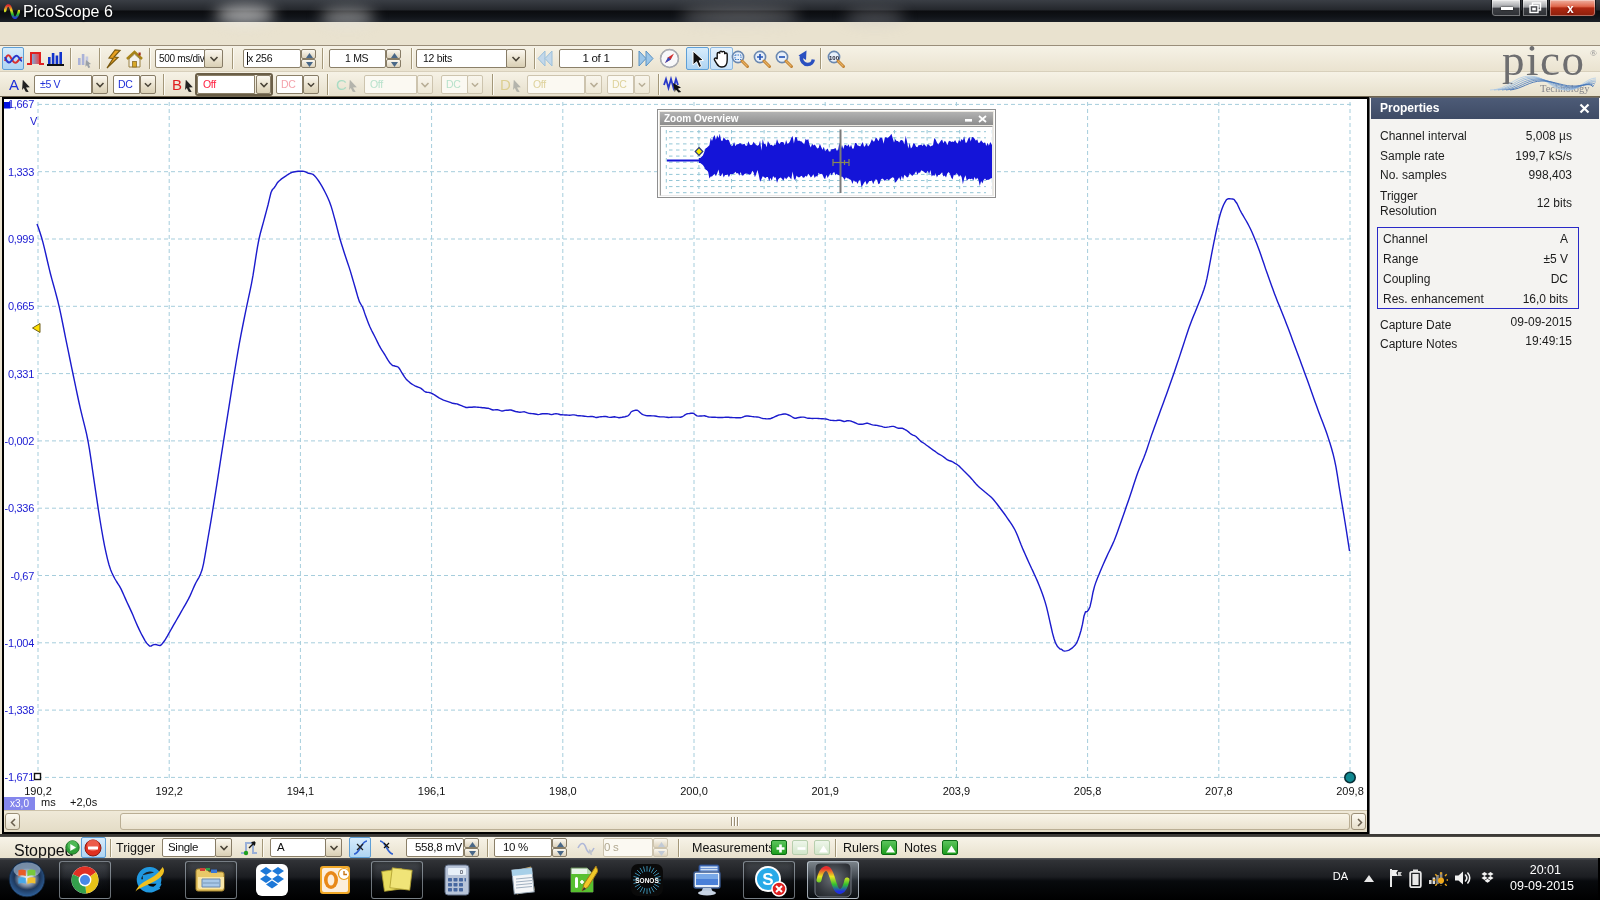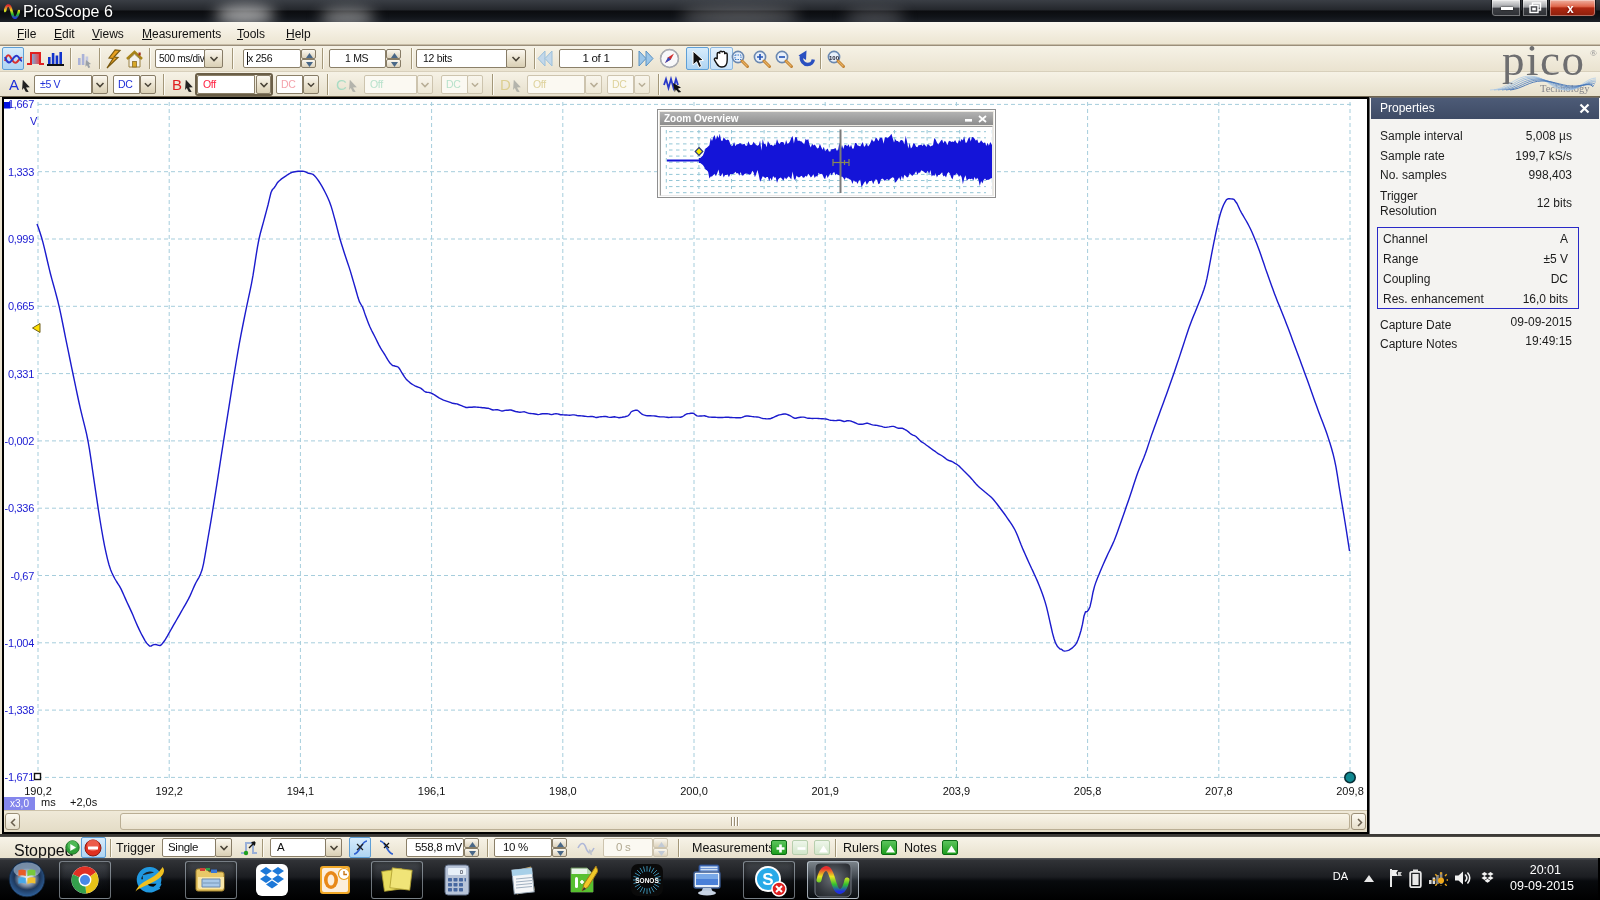--- a/index.html
+++ b/index.html
@@ -29,21 +29,21 @@
 .dd{position:absolute;border:1px solid #877c66;border-radius:2px;background:linear-gradient(#fbf8f0,#e7dfca 60%,#d9cfb4)}
 .dd.dis{border-color:#cdc4ae;background:linear-gradient(#f8f5ec,#eee8d6)}
 .dd svg{position:absolute;left:50%;top:50%;transform:translate(-50%,-50%)}
 .spin{position:absolute;width:15px}
 .spin .b{position:absolute;left:0;width:15px;height:9.5px;border:1px solid #877c66;background:linear-gradient(#fbf8f0,#ddd3bd);border-radius:2px}
 .tbtn{position:absolute;border-radius:2px}
 .tbtn.sel{background:linear-gradient(#d7ecfc,#aed4f2);border:1px solid #5e9fd6}
 .lbl{position:absolute;font-size:11px}
 
 #props{left:1369px;top:97px;width:231px;height:737px;background:#f4f3f1;border-left:1px solid #6a6a6a;border-top:1px solid #6a6a6a}
-#phead{position:absolute;left:1px;top:0;width:228px;height:21px;background:linear-gradient(#4d5b77,#3e4b65);color:#fff;font-weight:normal;font-size:12px;line-height:21px;padding-left:9px}
+#phead{position:absolute;left:1px;top:0;width:228px;height:21px;background:linear-gradient(#4d5b77,#3e4b65);color:#fff;font-weight:bold;font-size:12px;line-height:21px;padding-left:9px}
 #phead svg{position:absolute;right:9px;top:5px}
 .prow{position:absolute;width:228px;font-size:12px;color:#1c1c1c}
 .prow .v{position:absolute;right:26px;top:0;text-align:right}
 .prow .l{position:absolute;left:10px;top:0}
 #pbox{position:absolute;left:7px;top:129px;width:202px;height:82px;border:1px solid #2929c8}
 
 #bbar{left:0;top:836px;width:1600px;height:22px;background:linear-gradient(#f7f3e8,#e8e1cd);border-top:1px solid #4c4a45}
 #bbar2{left:0;top:834px;width:1600px;height:2px;background:#3c3a36}
 
 #task{left:0;top:858px;width:1600px;height:42px;background:linear-gradient(#54565a 0%,#303236 6%,#1b1d21 45%,#080a0d 55%,#000 100%)}
@@ -83,28 +83,20 @@
             <rect x="3.5" y="1" width="8" height="7" fill="none" stroke="#fff" stroke-width="1.4"></rect>
             <rect x="1" y="3.5" width="8" height="7" fill="#4a4c51" stroke="#fff" stroke-width="1.4"></rect>
             <rect x="3.2" y="5.7" width="3.6" height="2.6" fill="#fff"></rect>
           </svg>
         </div>
   <div id="wb-cls" class="wb">
           <div class="g" style="left:17px;top:2px;font-size:12px;text-shadow:0 1px 2px #600">x</div>
         </div>
  </div>
 </div>
-<div id="mbar" class="abs">
-      <div class="mi" style="left:17px"><u>F</u>ile</div>
-      <div class="mi" style="left:54px"><u>E</u>dit</div>
-      <div class="mi" style="left:92px"><u>V</u>iews</div>
-      <div class="mi" style="left:142px"><u>M</u>easurements</div>
-      <div class="mi" style="left:237px"><u>T</u>ools</div>
-      <div class="mi" style="left:286px"><u>H</u>elp</div>
-    </div>
 <div id="tb1" class="abs">
       <div class="tbtn sel" style="left:2px;top:1px;width:22px;height:23px">
 <svg style="position:absolute;left:1px;top:3px" width="19" height="16" viewBox="0 0 19 16">
 <path d="M1 10 C2.5 3,5 3,7 7 C9 11,11 13,13 11 C15 9,16.5 6,18 7" fill="none" stroke="#d83030" stroke-width="2"></path>
 <path d="M1 6 C3 12,5.5 13,8 9 C10.5 5,12.5 3.5,14.5 6 C16 8,17 10,18 10" fill="none" stroke="#2838cc" stroke-width="2"></path>
 </svg>
       </div>
       <svg class="abs" style="left:26px;top:4px" width="19" height="18" viewBox="0 0 19 18">
 <defs>
           <linearGradient id="sqg" x1="0" y1="0" x2="1" y2="0">
@@ -401,21 +393,21 @@
         <svg style="position:absolute;left:5px;top:4px" width="6" height="9" viewBox="0 0 6 9">
           <path d="M1 1 L4.5 4.5 L1 8" fill="none" stroke="#6a5f4e" stroke-width="1.5"></path>
         </svg>
       </div>
 </div>
     <div id="props" class="abs">
 <div id="phead">Properties<svg width="11" height="11" viewBox="0 0 11 11">
           <path d="M1.5 1.5 L9.5 9.5 M9.5 1.5 L1.5 9.5" stroke="#fff" stroke-width="2.2"></path>
         </svg></div>
       <div class="prow" style="top:31px">
-        <span class="l">Sample interval</span>
+        <span class="l">Channel interval</span>
         <span class="v">5,008 µs</span>
       </div>
       <div class="prow" style="top:51px">
         <span class="l">Sample rate</span>
         <span class="v">199,7 kS/s</span>
       </div>
       <div class="prow" style="top:70px">
         <span class="l">No. samples</span>
         <span class="v">998,403</span>
       </div>
@@ -568,21 +560,21 @@
 <div class="b" style="top:9.5px">
           <svg style="position:absolute;left:3.5px;top:2.5px" width="7" height="5" viewBox="0 0 7 5">
             <path d="M0 0 L7 0 L3.5 5 Z" fill="#4a6888"></path>
           </svg>
         </div>
       </div>
       <svg class="abs" style="left:577px;top:3px" width="18" height="16" viewBox="0 0 18 16">
 <path d="M1 8 C4 2,7 2,9 8 C11 14,14 14,17 8" fill="none" stroke="#b0b8d8" stroke-width="1.6"></path>
 <path d="M12 9 l4 3 l-1.8 .3 l1 2.2 l-1.4 .7 l-1-2.2 l-1.3 1.3 z" fill="#c0c4cc"></path>
       </svg>
-      <div class="fld dis" style="left:603px;top:1px;width:50px;height:19px;line-height:17px;padding-left:12px;font-size:11.5px;color:#b0a890">0 s</div>
+      <div class="fld dis" style="left:603px;top:1px;width:50px;height:19px;line-height:17px;padding-left:0;font-size:11.5px;color:#b0a890">0 s</div>
       <div class="spin" style="left:653px;top:1px;height:19px">
 <div class="b" style="top:0;border-color:#cdc4ae">
           <svg style="position:absolute;left:3.5px;top:2.5px" width="7" height="5" viewBox="0 0 7 5">
             <path d="M3.5 0 L7 5 L0 5 Z" fill="#c2cad6"></path>
           </svg>
         </div>
 <div class="b" style="top:9.5px;border-color:#cdc4ae">
           <svg style="position:absolute;left:3.5px;top:2.5px" width="7" height="5" viewBox="0 0 7 5">
             <path d="M0 0 L7 0 L3.5 5 Z" fill="#c2cad6"></path>
           </svg>

